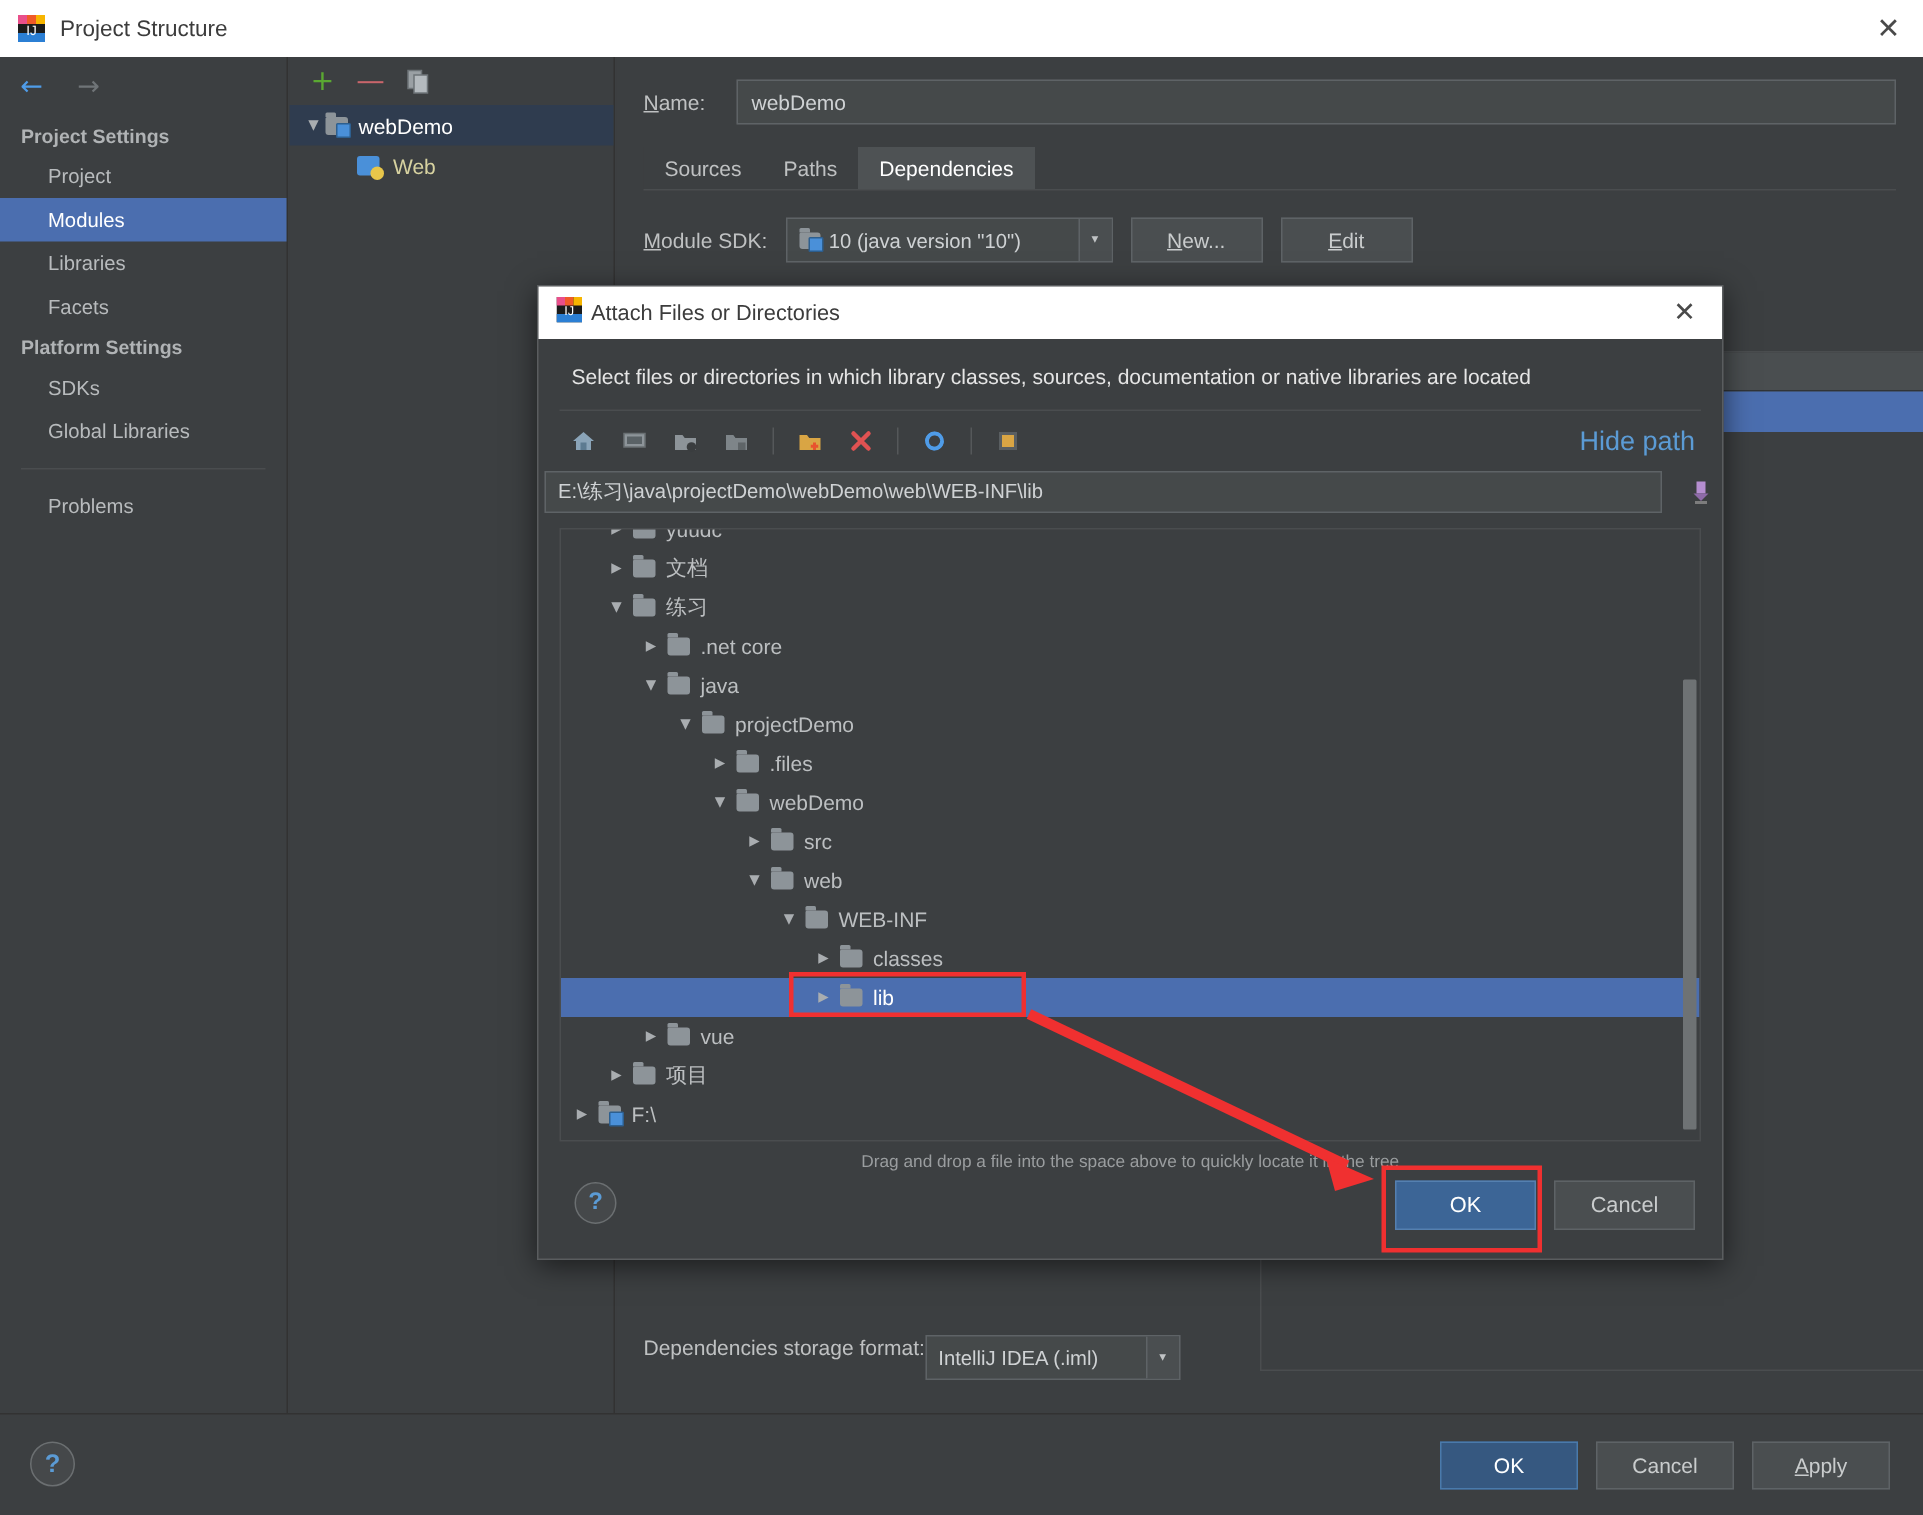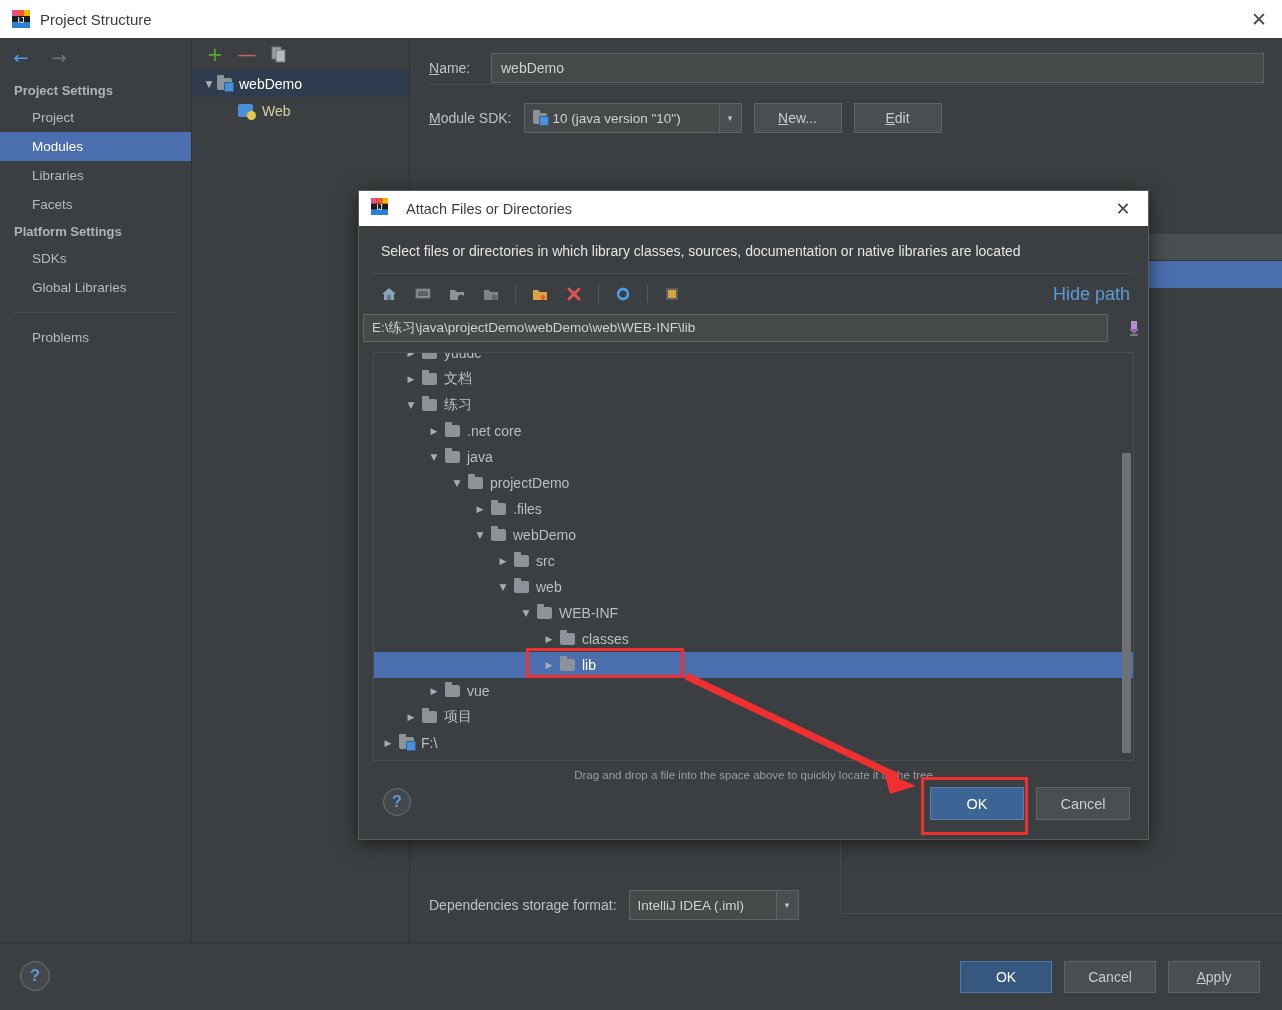--- a/index.html
+++ b/index.html
@@ -121,21 +121,21 @@
 
   
   .deptable {
     position: absolute; left: 429px; top: 196px; width: 820px; height: 680px;
     border: 1px solid #4a4d4f; background: #3c3f41;
   }
   .depheader { height: 26px; background: #4a4e50; border-bottom: 1px solid #313436; display: flex; }
   .depcol { font-size: 13.5px; color: #cfd2d4; display:flex; align-items:center; justify-content:center; }
   .deprow-sel { height: 27px; background: #4b6eaf; }
 
-  .storagerow { position: absolute; left: 429px; top: 890px; display: flex; align-items: center; gap: 12px; }
+  .storagerow { position: absolute; left: 429px; top: 890px; display: flex; align-items: flex-start; }
   .storagelabel { font-size: 14px; color: #bfc1c2; }
 
   
   .bottombar {
     position: absolute; left: 0; top: 942px; width: 1282px; height: 68px;
     background: #3c3f41; border-top: 1px solid #323232;
   }
   .helpbtn {
     position: absolute; left: 20px; top: 18px; width: 30px; height: 30px;
     border-radius: 50%; border: 1px solid #6b6f71; background: #45484a;
@@ -151,21 +151,21 @@
 
   
   .dialog {
     position: absolute; left: 358px; top: 190px; width: 791px; height: 650px;
     background: #3c3f41; border: 1px solid #5a5d5f;
     box-shadow: 0 4px 18px rgba(0,0,0,0.55);
   }
   .dlg-title {
     height: 35px; background: #ffffff; display: flex; align-items: center; position: relative;
   }
-  .dlg-title .t { margin-left: 18px; font-size: 14.5px; color: #3c3c3c; }
+  .dlg-title .t { margin-left: 6px; font-size: 14.5px; color: #3c3c3c; }
   .dlg-close {
     position: absolute; right: 8px; top: 0; height: 35px; width: 34px;
     display:flex; align-items:center; justify-content:center; color:#4a4a4a; font-size:18px;
     font-family: "DejaVu Sans", sans-serif;
   }
   .dlg-desc { font-size: 14px; color: #e5e5e5; padding: 17px 20px 14px 22px; }
   .dlg-sep { height: 1px; background: #4a4d4f; margin: 0 14px; }
 
   .dlg-toolbar { height: 40px; display: flex; align-items: center; padding-left: 18px; gap: 10px; position: relative; }
   .tbi { width: 24px; height: 24px; display:flex; align-items:center; justify-content:center; }
@@ -276,20 +276,25 @@
     </div>
   </div>
 
   <div class="main">
 
     <div class="namerow">
       <div class="namelabel"><u>N</u>ame:</div>
       <div class="nameinput">webDemo</div>
     </div>
 
+    <div class="tabs">
+      <div class="tab">Sources</div>
+      <div class="tab">Paths</div>
+      <div class="tab active">Dependencies</div>
+    </div>
     <div class="tabs-underline"></div>
 
     <div class="sdkrow">
       <div class="sdklabel"><u>M</u>odule SDK:</div>
       <div class="combo" style="width:218px;">
         <div class="cval" style="flex:1;">
           <span class="fold mod" style="width:14px;height:11px;"></span>
           <span>10 (java version "10")</span>
         </div>
         <div class="carrow">▾</div>

